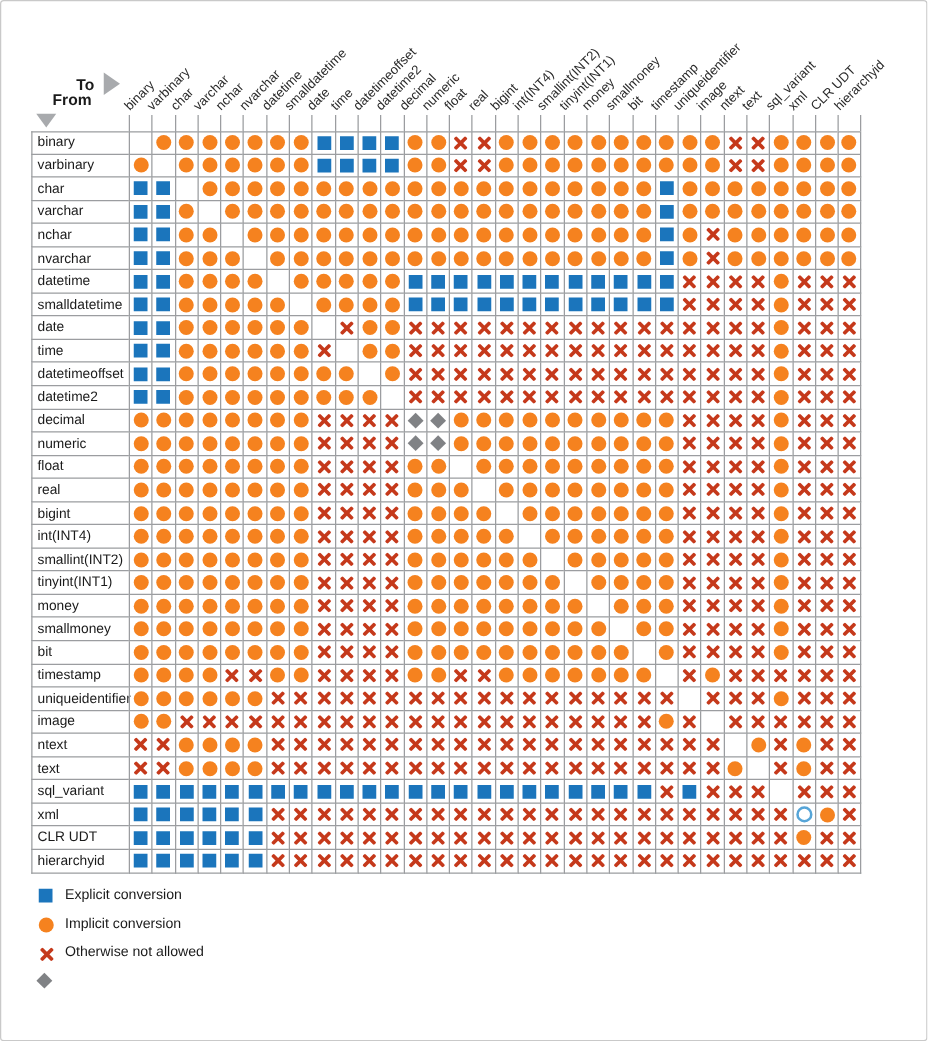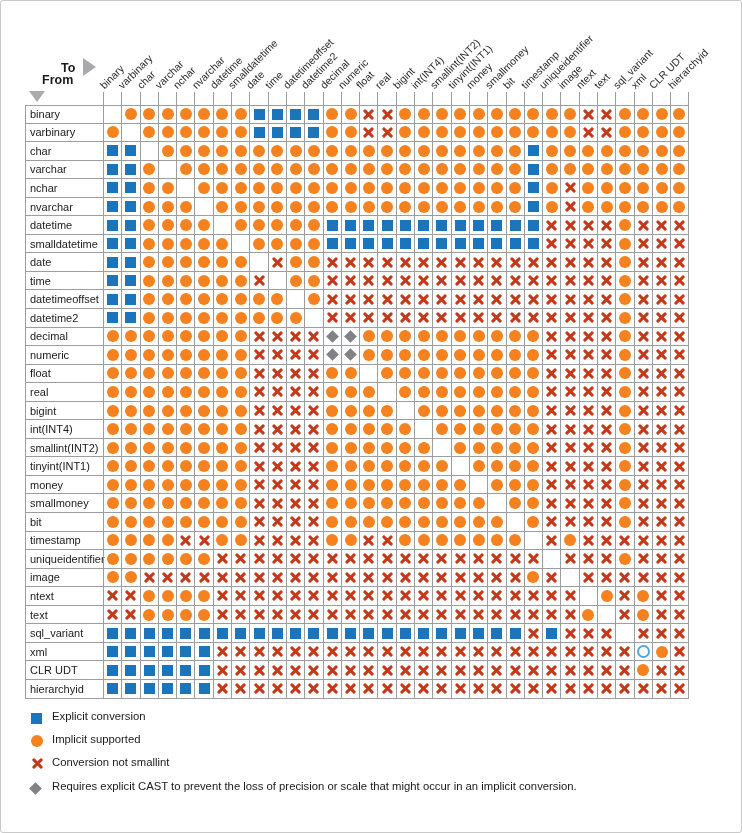--- a/index.html
+++ b/index.html
@@ -39,21 +39,21 @@
   .sE{width:11px; height:11px; background:var(--blue); flex:none;}
   .sI{width:12px; height:12px; border-radius:50%; background:var(--orange); flex:none;}
   .sX{position:relative; width:13px; height:13px; flex:none;}
   .sX::before,.sX::after{content:""; position:absolute; left:0; top:5px; width:13px; height:3px;
     background:var(--red); border-radius:1px;}
   .sX::before{transform:rotate(45deg);} .sX::after{transform:rotate(-45deg);}
   .sD{width:9px; height:9px; background:var(--gray); transform:rotate(45deg); flex:none;}
   .sO{width:9px; height:9px; border:2px solid var(--openblue); border-radius:50%; background:#fff; flex:none;}
   
   #legend{position:absolute; left:30px; top:708px; width:690px;}
-  .leg-item{display:flex; align-items:flex-end; margin-bottom:8.5px; font-size:11.3px; line-height:1.3;}
+  .leg-item{display:flex; align-items:center; margin-bottom:8.5px; font-size:11.3px; line-height:1.3;}
   .leg-sym{width:15px; margin-right:6px; margin-top:1px; display:flex; justify-content:flex-start; flex:none;}
   .leg-text{white-space:pre-line;}
 </style>
 </head>
 <body>
 
 <div id="page">
   <div id="from-label">From</div>
   <div id="to-label">To</div>
   <span class="tri-right"></span>
@@ -3247,28 +3247,27 @@
       <div class="leg-item">
         <span class="leg-sym">
           <span class="sE"></span>
         </span>
         <span class="leg-text">Explicit conversion</span>
       </div>
       <div class="leg-item">
         <span class="leg-sym">
           <span class="sI"></span>
         </span>
-        <span class="leg-text">Implicit supported</span>
+        <span class="leg-text">Implicit conversion</span>
       </div>
       <div class="leg-item">
         <span class="leg-sym">
           <span class="sX"></span>
         </span>
-        <span class="leg-text">Conversion not smallint</span>
+        <span class="leg-text">Otherwise not allowed</span>
       </div>
       <div class="leg-item">
         <span class="leg-sym">
           <span class="sD"></span>
         </span>
-        <span class="leg-text">Requires explicit CAST to prevent the loss of precision or scale that might occur in an implicit conversion.</span>
       </div>
     </div>
 </div>
 
 </body></html>

